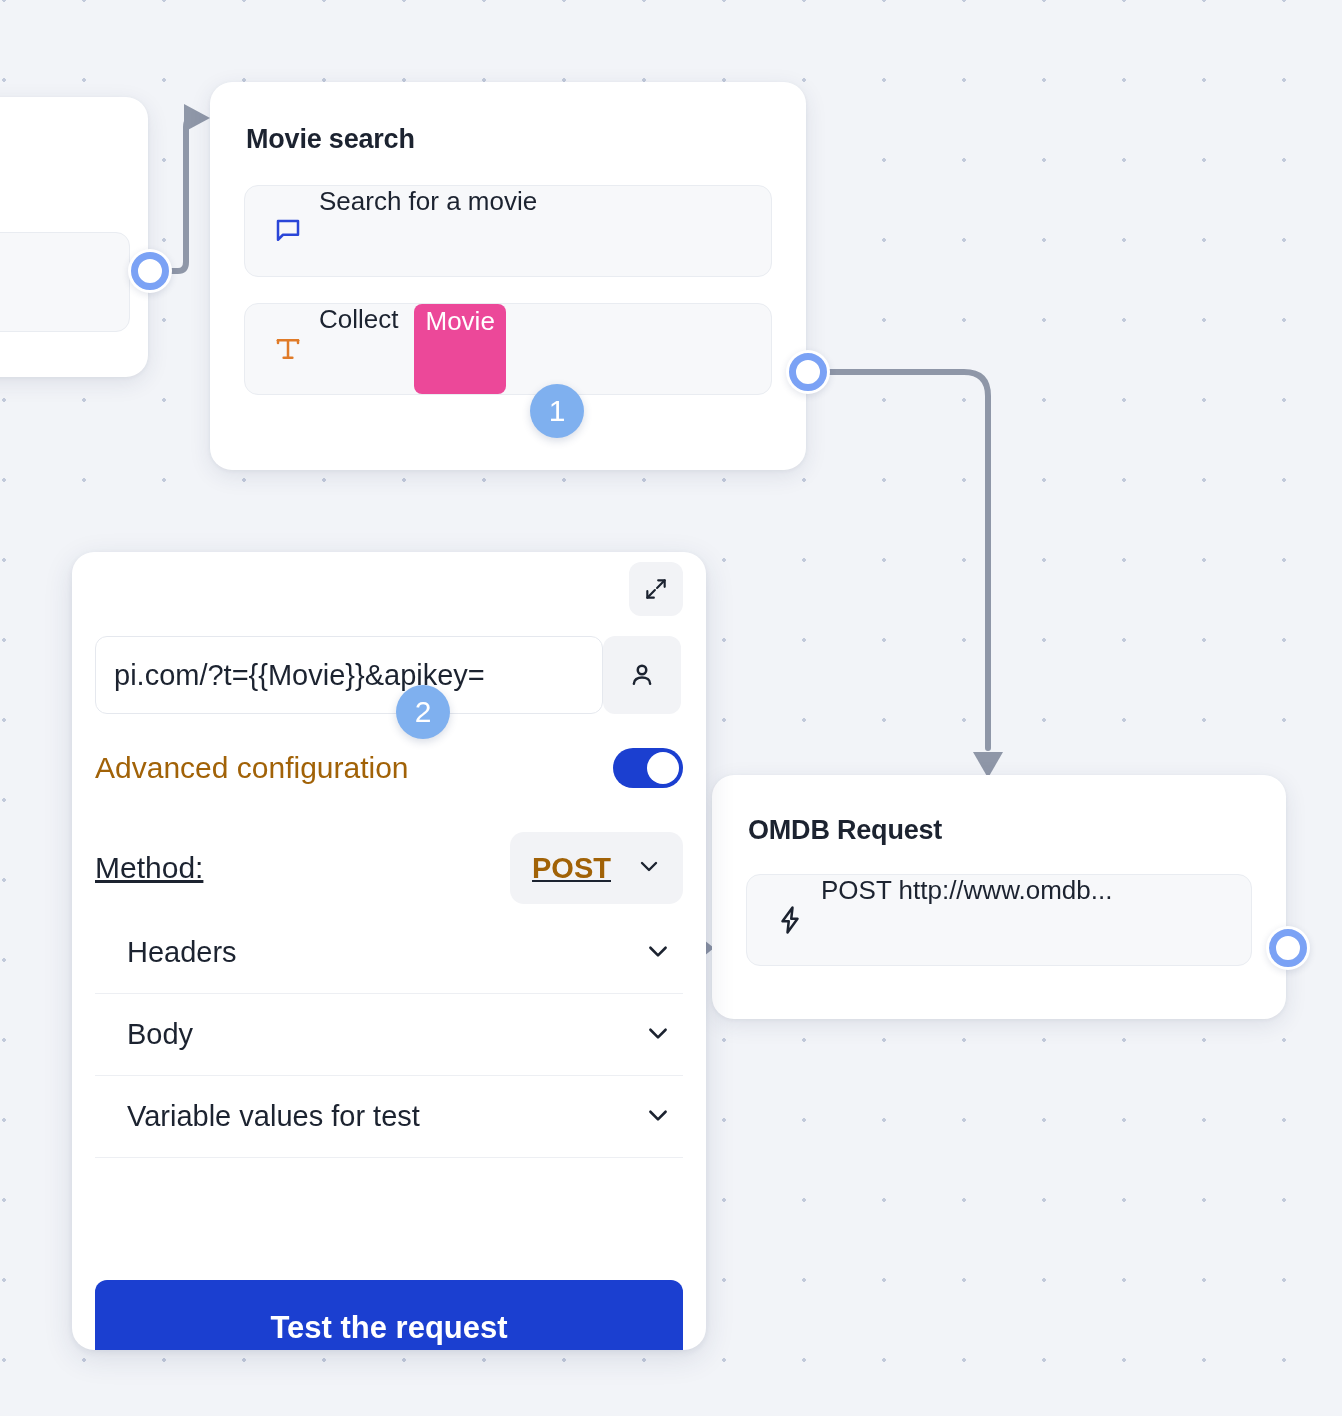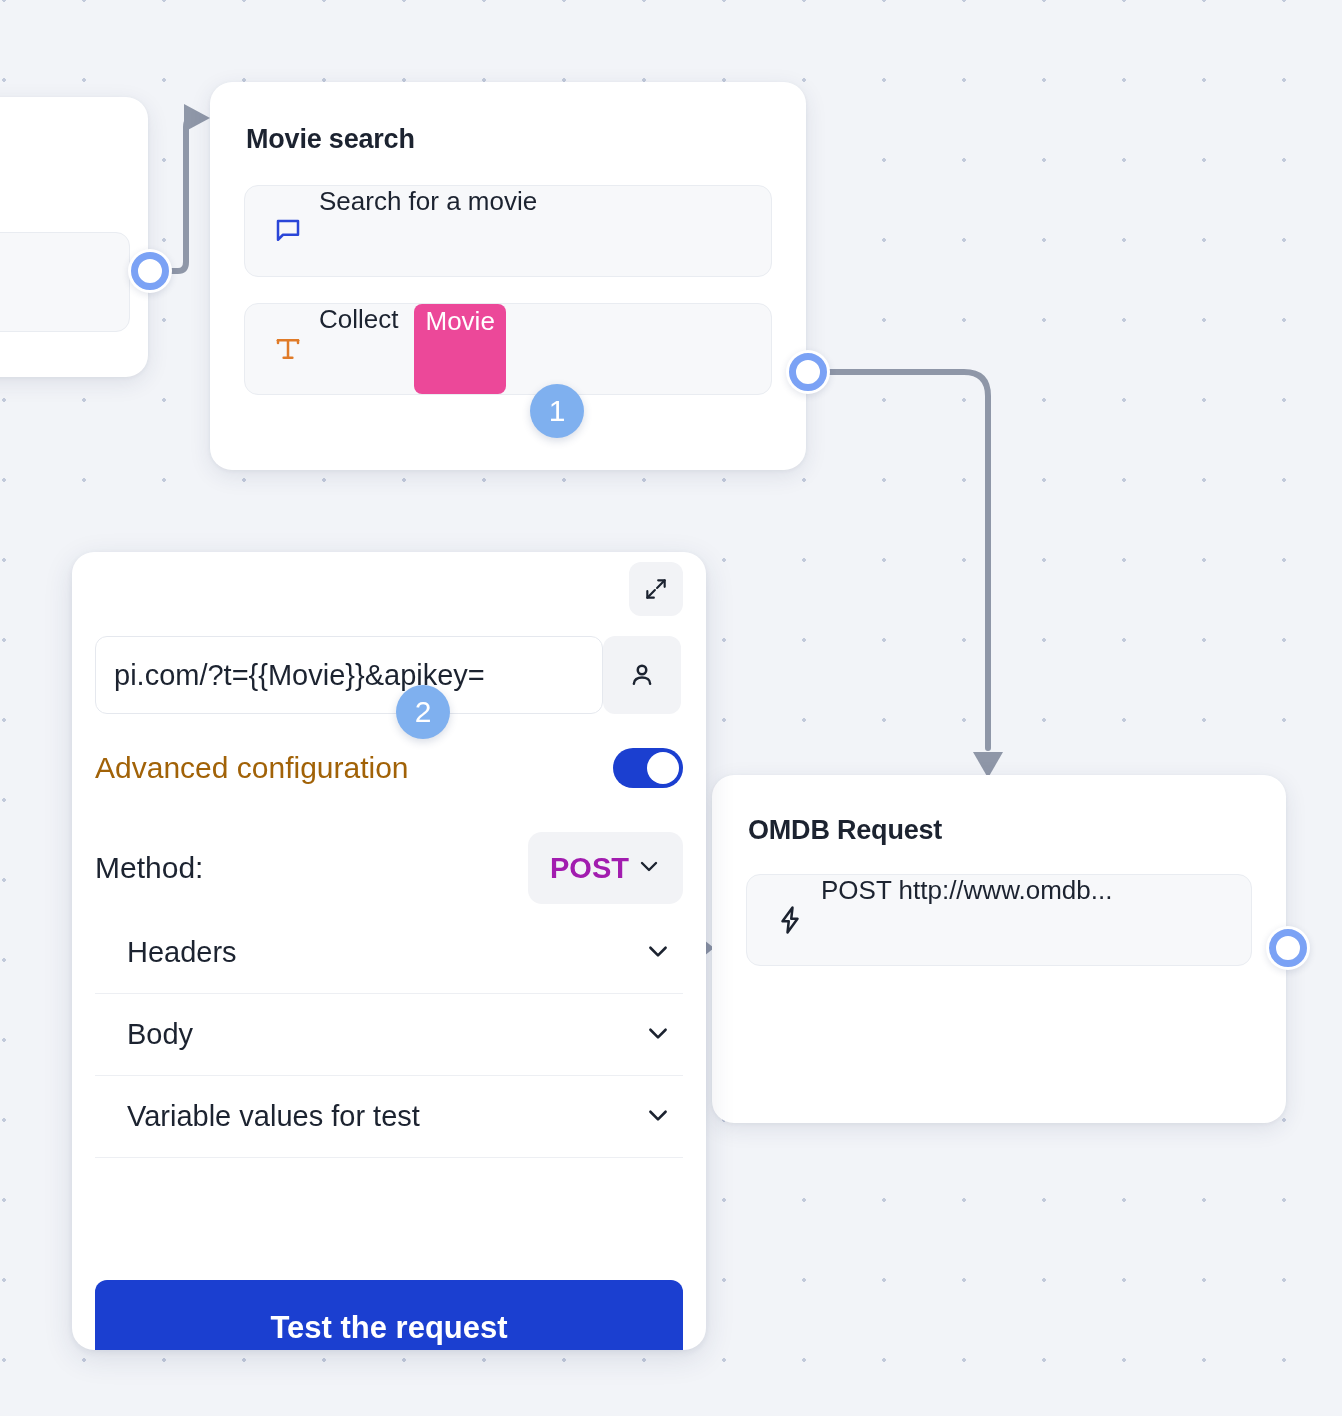--- a/index.html
+++ b/index.html
@@ -91,21 +91,21 @@
     font-size: 26px;
     line-height: 1.15;
     display: inline-block;
   }
 
   
   #omdb-card {
     left: 712px;
     top: 775px;
     width: 574px;
-    height: 348px;
+    height: 244px;
     padding: 40px 34px;
   }
   #omdb-card .node-title { margin-bottom: 28px; margin-left: 2px; }
   #omdb-card .node-row { height: 92px; padding: 0 28px; }
   #omdb-card .row-label { white-space: nowrap; overflow: hidden; }
 
   
   .port {
     position: absolute;
     width: 44px; height: 44px;
@@ -212,33 +212,33 @@
     right: 4px; top: 4px;
     width: 32px; height: 32px;
     border-radius: 50%;
     background: #ffffff;
   }
 
   .method-row {
     position: absolute;
     left: 23px; top: 280px;
     width: 588px;
-    display: flex; align-items: center; justify-content: space-between;
+    display: flex; align-items: center; justify-content: space-between; text-decoration: underline;
   }
   .method-label { font-size: 30px; color: #1c2330; }
   .method-select {
     background: #f2f3f6;
     border: none;
     border-radius: 14px;
     height: 72px;
     padding: 0 22px;
-    display: flex; align-items: center; gap: 8px;
+    display: flex; align-items: center; gap: 26px;
     font-size: 29px;
     font-weight: 700;
-    color: #a21caf;
+    color: #a16207;
     cursor: pointer;
   }
 
   .accordion {
     position: absolute;
     left: 23px; top: 360px;
     width: 588px;
   }
   .acc-item {
     height: 82px;

